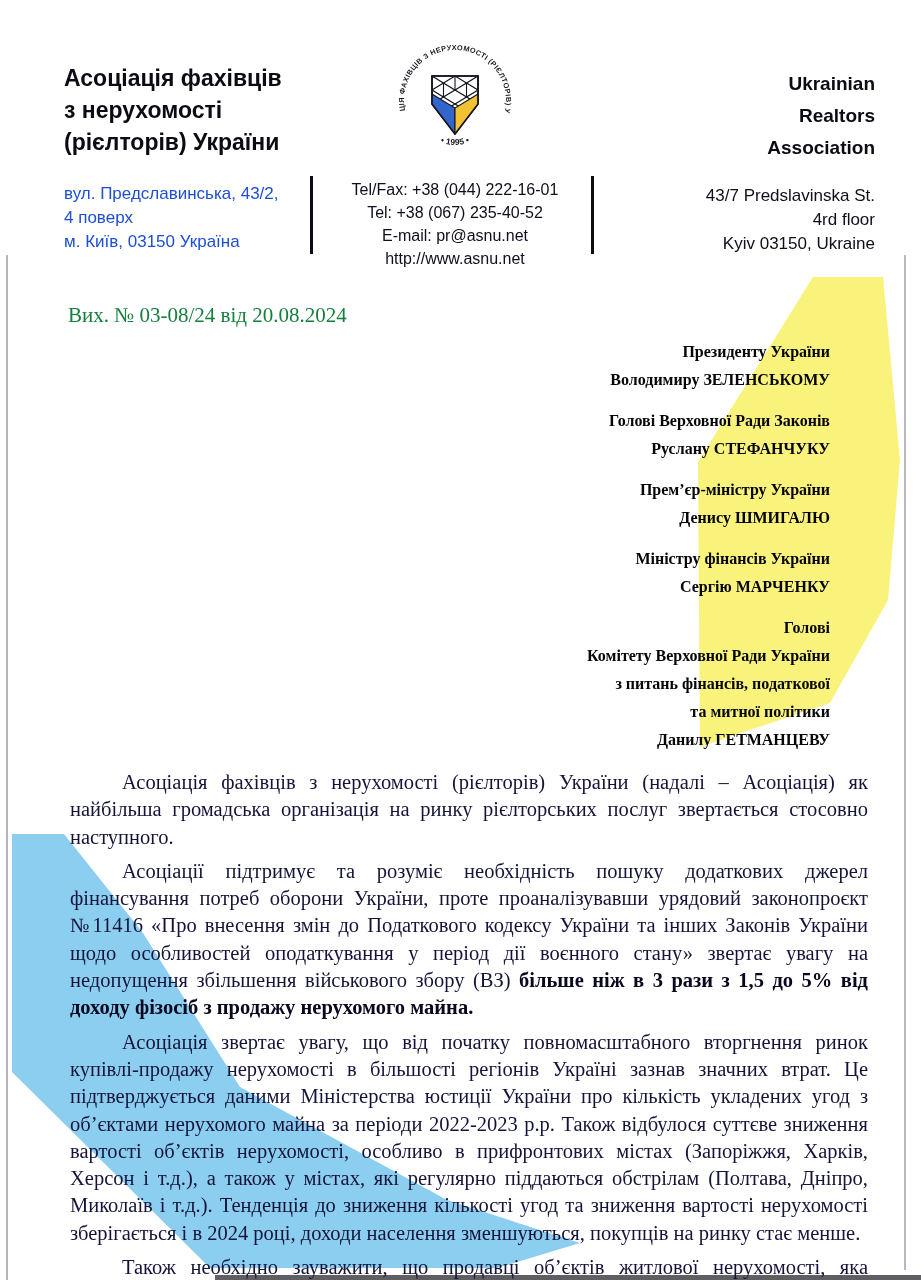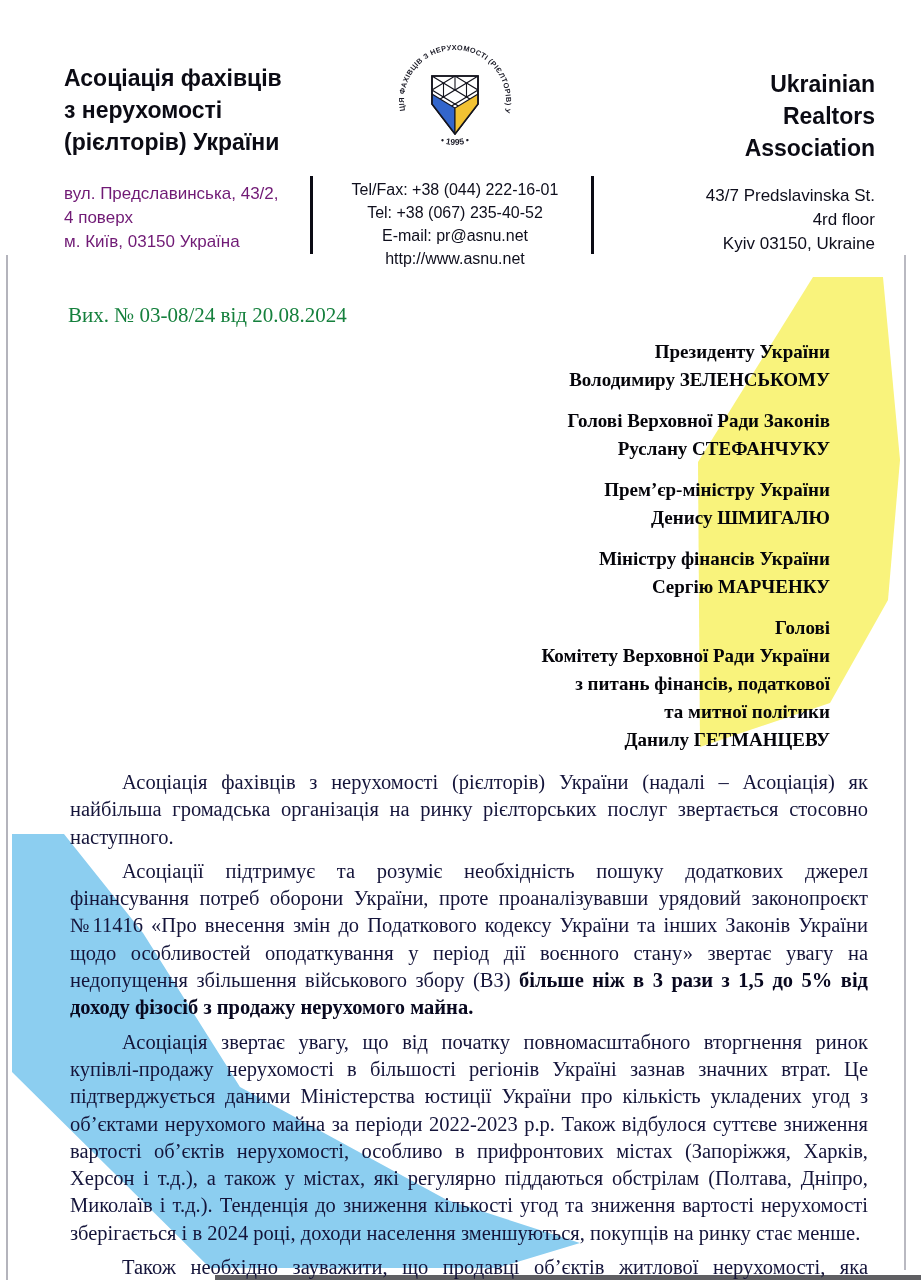--- a/index.html
+++ b/index.html
@@ -22,33 +22,33 @@
   .edge{position:absolute;z-index:1;}
   .edge-left{left:6px;top:255px;width:2px;height:1025px;background:#b4b4bc;}
   .edge-right{left:904px;top:255px;width:2px;height:1015px;background:#b9b9c1;}
   .edge-bottom{left:215px;top:1275px;width:706px;height:5px;background:#5f5f63;}
   
   .content{position:absolute;inset:0;z-index:2;padding-left:26px;}
   .pre{white-space:pre-line;}
   .org-uk{position:absolute;left:64px;top:62px;font-family:"Liberation Sans","DejaVu Sans",sans-serif;
           font-weight:bold;font-size:23px;line-height:32px;color:#0b0b14;}
   .org-en{position:absolute;right:46px;top:68px;text-align:right;font-family:"Liberation Sans","DejaVu Sans",sans-serif;
-          font-weight:bold;font-size:23px;line-height:32px;color:#0b0b14;}
+          font-weight:bold;font-size:19px;line-height:32px;color:#0b0b14;}
   .logo{position:absolute;left:392px;top:38px;width:126px;height:126px;}
   .addr-uk{position:absolute;left:64px;top:182px;font-family:"Liberation Sans","DejaVu Sans",sans-serif;
-           font-size:17px;line-height:24px;color:#701a75;}
+           font-size:17px;line-height:24px;color:#1d4ed8;}
   .addr-en{position:absolute;right:46px;top:184px;text-align:right;font-family:"Liberation Sans","DejaVu Sans",sans-serif;
            font-size:17px;line-height:24px;color:#0e0e1c;}
   .contacts{position:absolute;left:320px;top:178px;width:270px;text-align:center;
             font-family:"Liberation Sans","DejaVu Sans",sans-serif;font-size:16px;line-height:23px;color:#0e0e1c;}
   .vline{position:absolute;top:176px;width:2.5px;height:78px;background:#0b0b14;}
   .vline-l{left:310px;} .vline-r{left:591px;}
   .refline{position:absolute;left:68px;top:303px;font-size:21px;color:#15803d;}
   .recipients{position:absolute;right:91px;top:338px;text-align:right;
-              font-weight:bold;font-size:19px;line-height:28px;color:#05050a;}
+              font-weight:bold;font-size:16px;line-height:28px;color:#05050a;}
   .recipient{white-space:pre-line;margin:0 0 13px 0;}
   .bodytext{position:absolute;left:63px;top:762px;width:812px;
             font-size:20.5px;line-height:27.3px;text-align:justify;color:#14143a;}
   .bodytext p{margin:7px;text-indent:52px;}
   .bodytext b{color:#08081f;}
   .ring-text{font-family:"Liberation Sans","DejaVu Sans",sans-serif;font-size:7.3px;font-weight:bold;
              letter-spacing:0.4px;fill:#1a1a26;}
   .year-text{font-family:"Liberation Sans","DejaVu Sans",sans-serif;font-size:8.5px;font-weight:bold;fill:#1a1a26;}
 </style>
 </head>

